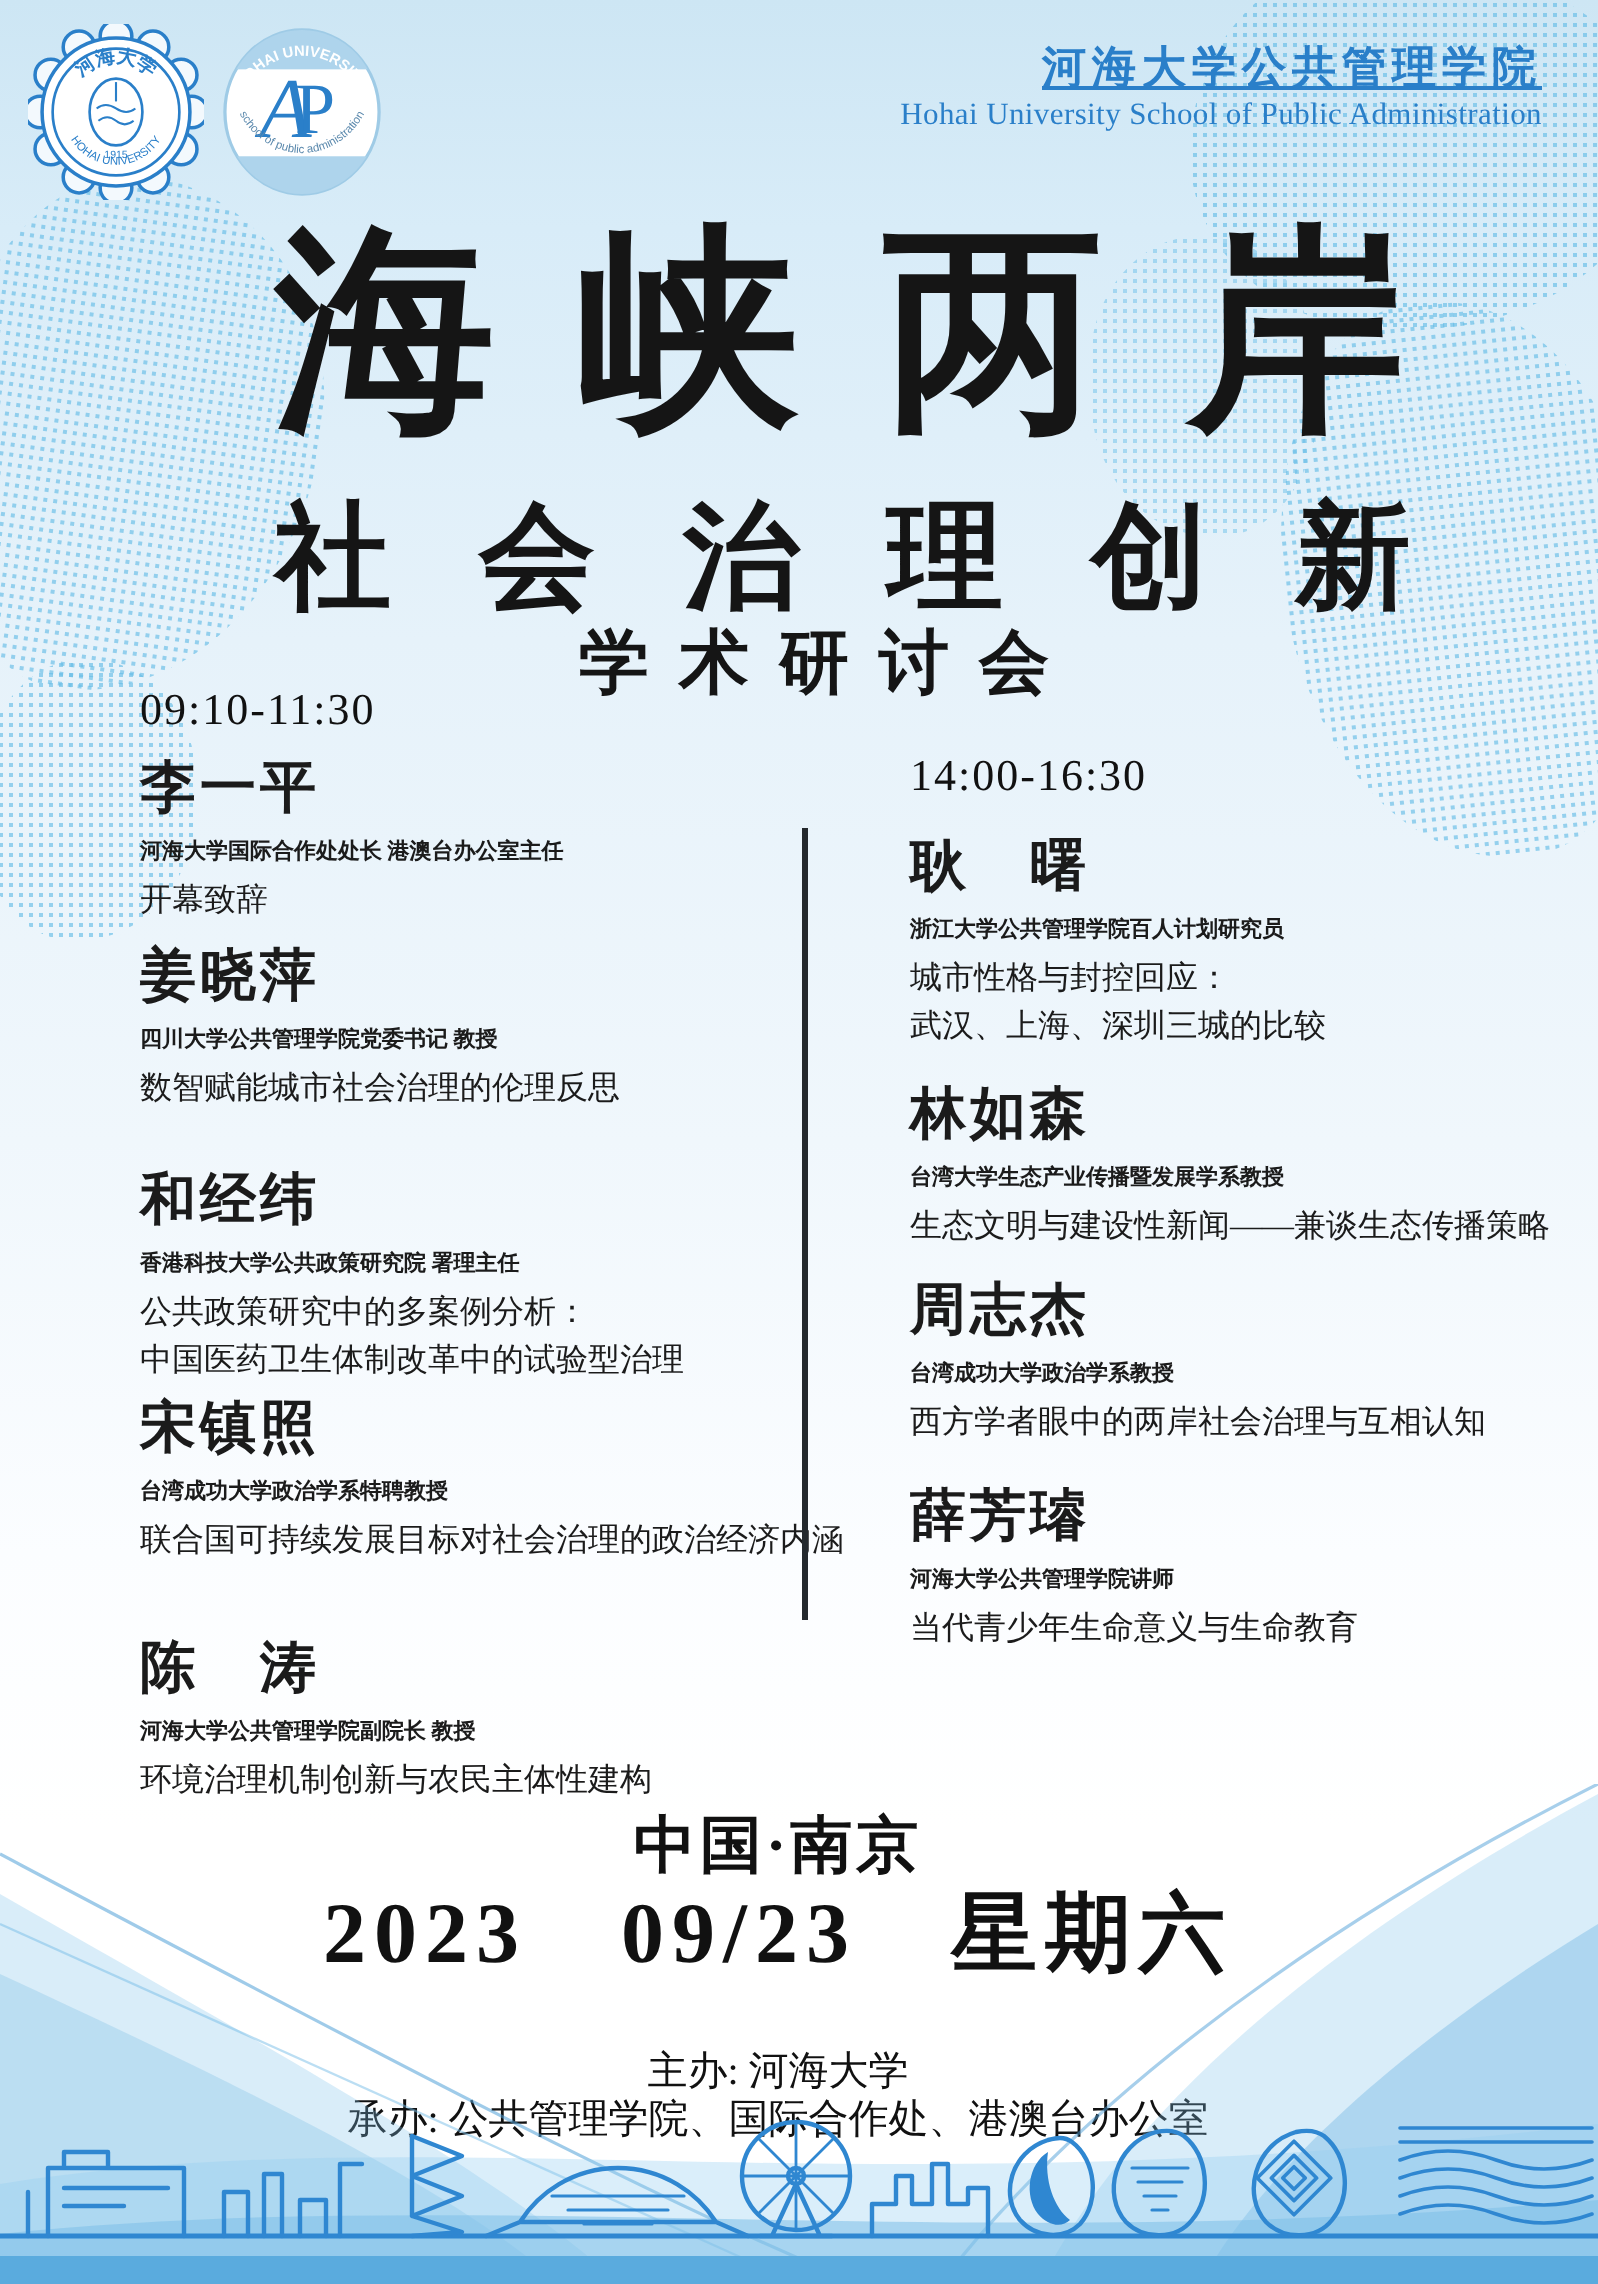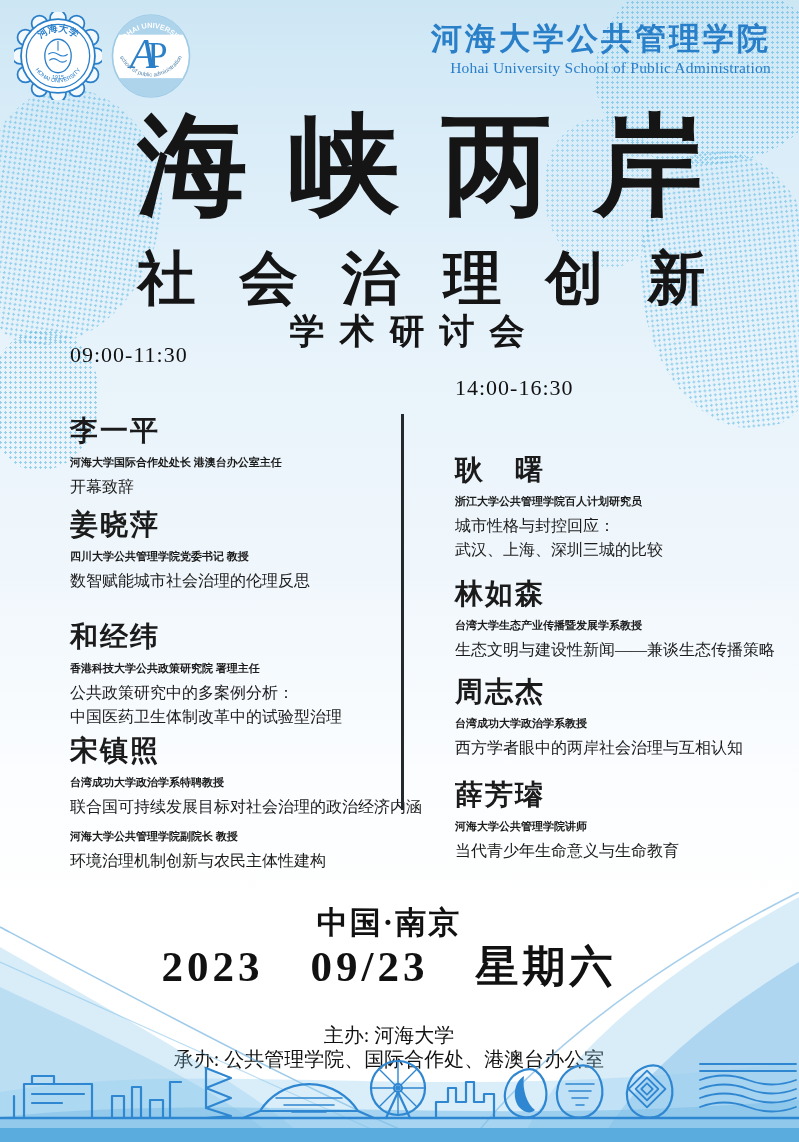--- a/index.html
+++ b/index.html
@@ -9,31 +9,31 @@
     background:linear-gradient(180deg,#cde6f4 0%,#d8ecf8 10%,#e6f2fa 28%,#f0f7fc 50%,#fbfdff 68%,#ffffff 80%,#ffffff 100%);
   }
   .dots{
     position:absolute;
     background-image:radial-gradient(rgba(100,188,230,0.85) 1.1px, transparent 1.25px);
     background-size:5px 5px;opacity:.75;pointer-events:none;
   }
   
   .header-logos{position:absolute;left:14px;top:12px;display:flex;gap:8px;align-items:center;}
   .header-text{position:absolute;right:28px;top:22px;text-align:right;color:#2a7fc9;}
-  .school-cn{font-size:31px;font-weight:700;letter-spacing:3px;line-height:1.1;}
+  .school-cn{font-size:22px;font-weight:700;letter-spacing:3px;line-height:1.1;text-decoration:underline;}
   .school-en{font-size:15.5px;margin-top:3px;letter-spacing:.2px;}
   
   .t{position:absolute;left:0;width:799px;text-align:center;font-weight:900;color:#151515;white-space:nowrap;}
   .t1{top:100px;font-size:110px;letter-spacing:42px;padding-left:42px;line-height:1.2;}
   .t2{top:247px;font-size:58px;letter-spacing:44px;padding-left:44px;line-height:1.1;}
   .t3{top:313px;font-size:35px;letter-spacing:15px;padding-left:15px;line-height:1.1;}
   
   .time{position:absolute;font-size:22px;letter-spacing:1px;color:#111;}
   .speaker{position:absolute;white-space:nowrap;}
-  .speaker .name{font-size:28px;font-weight:900;letter-spacing:2px;line-height:30px;margin-top:36px;}
+  .speaker .name{font-size:28px;font-weight:900;letter-spacing:2px;line-height:30px;}
   .speaker .affil{font-size:11px;font-weight:700;margin-top:6px;line-height:20px;}
   .speaker .talk-line{font-size:16px;margin-top:5px;line-height:19px;}
   .divider{position:absolute;left:401px;top:414px;width:3px;height:396px;background:#24292d;}
   
   .f{position:absolute;left:0;width:778px;text-align:center;white-space:nowrap;color:#111;}
   .f-loc{top:902px;font-size:31px;font-weight:900;letter-spacing:2px;}
   .f-date{top:938px;font-size:43px;font-weight:900;letter-spacing:4px;}
   .f-venue{top:986px;font-size:27px;font-weight:900;letter-spacing:1px;}
   .f-host{top:1022px;font-size:20px;}
   .f-org{top:1046px;font-size:20px;}
@@ -114,21 +114,21 @@
 
   <div class="header-text">
     <div class="school-cn">河海大学公共管理学院</div>
     <div class="school-en">Hohai University School of Public Administration</div>
   </div>
 
   <div class="t t1">海峡两岸</div>
   <div class="t t2">社会治理创新</div>
   <div class="t t3">学术研讨会</div>
 
-  <div class="time" style="left:70px;top:342px;">09:00-11:30</div>
+  <div class="time" style="left:70px;top:342px;">09:10-11:30</div>
 
   <div class="speaker" style="left:70px;top:380px;">
     <div class="name">李一平</div>
     <div class="affil">河海大学国际合作处处长 港澳台办公室主任</div>
     <div class="talk-line">开幕致辞</div>
   </div>
   <div class="speaker" style="left:70px;top:474px;">
     <div class="name">姜晓萍</div>
     <div class="affil">四川大学公共管理学院党委书记 教授</div>
     <div class="talk-line">数智赋能城市社会治理的伦理反思</div>
@@ -138,20 +138,21 @@
     <div class="affil">香港科技大学公共政策研究院 署理主任</div>
     <div class="talk-line">公共政策研究中的多案例分析：</div>
     <div class="talk-line">中国医药卫生体制改革中的试验型治理</div>
   </div>
   <div class="speaker" style="left:70px;top:700px;">
     <div class="name">宋镇照</div>
     <div class="affil">台湾成功大学政治学系特聘教授</div>
     <div class="talk-line">联合国可持续发展目标对社会治理的政治经济内涵</div>
   </div>
   <div class="speaker" style="left:70px;top:820px;">
+    <div class="name">陈　涛</div>
     <div class="affil">河海大学公共管理学院副院长 教授</div>
     <div class="talk-line">环境治理机制创新与农民主体性建构</div>
   </div>
 
   <div class="divider"></div>
 
   <div class="time" style="left:455px;top:375px;">14:00-16:30</div>
 
   <div class="speaker" style="left:455px;top:419px;">
     <div class="name">耿　曙</div>

